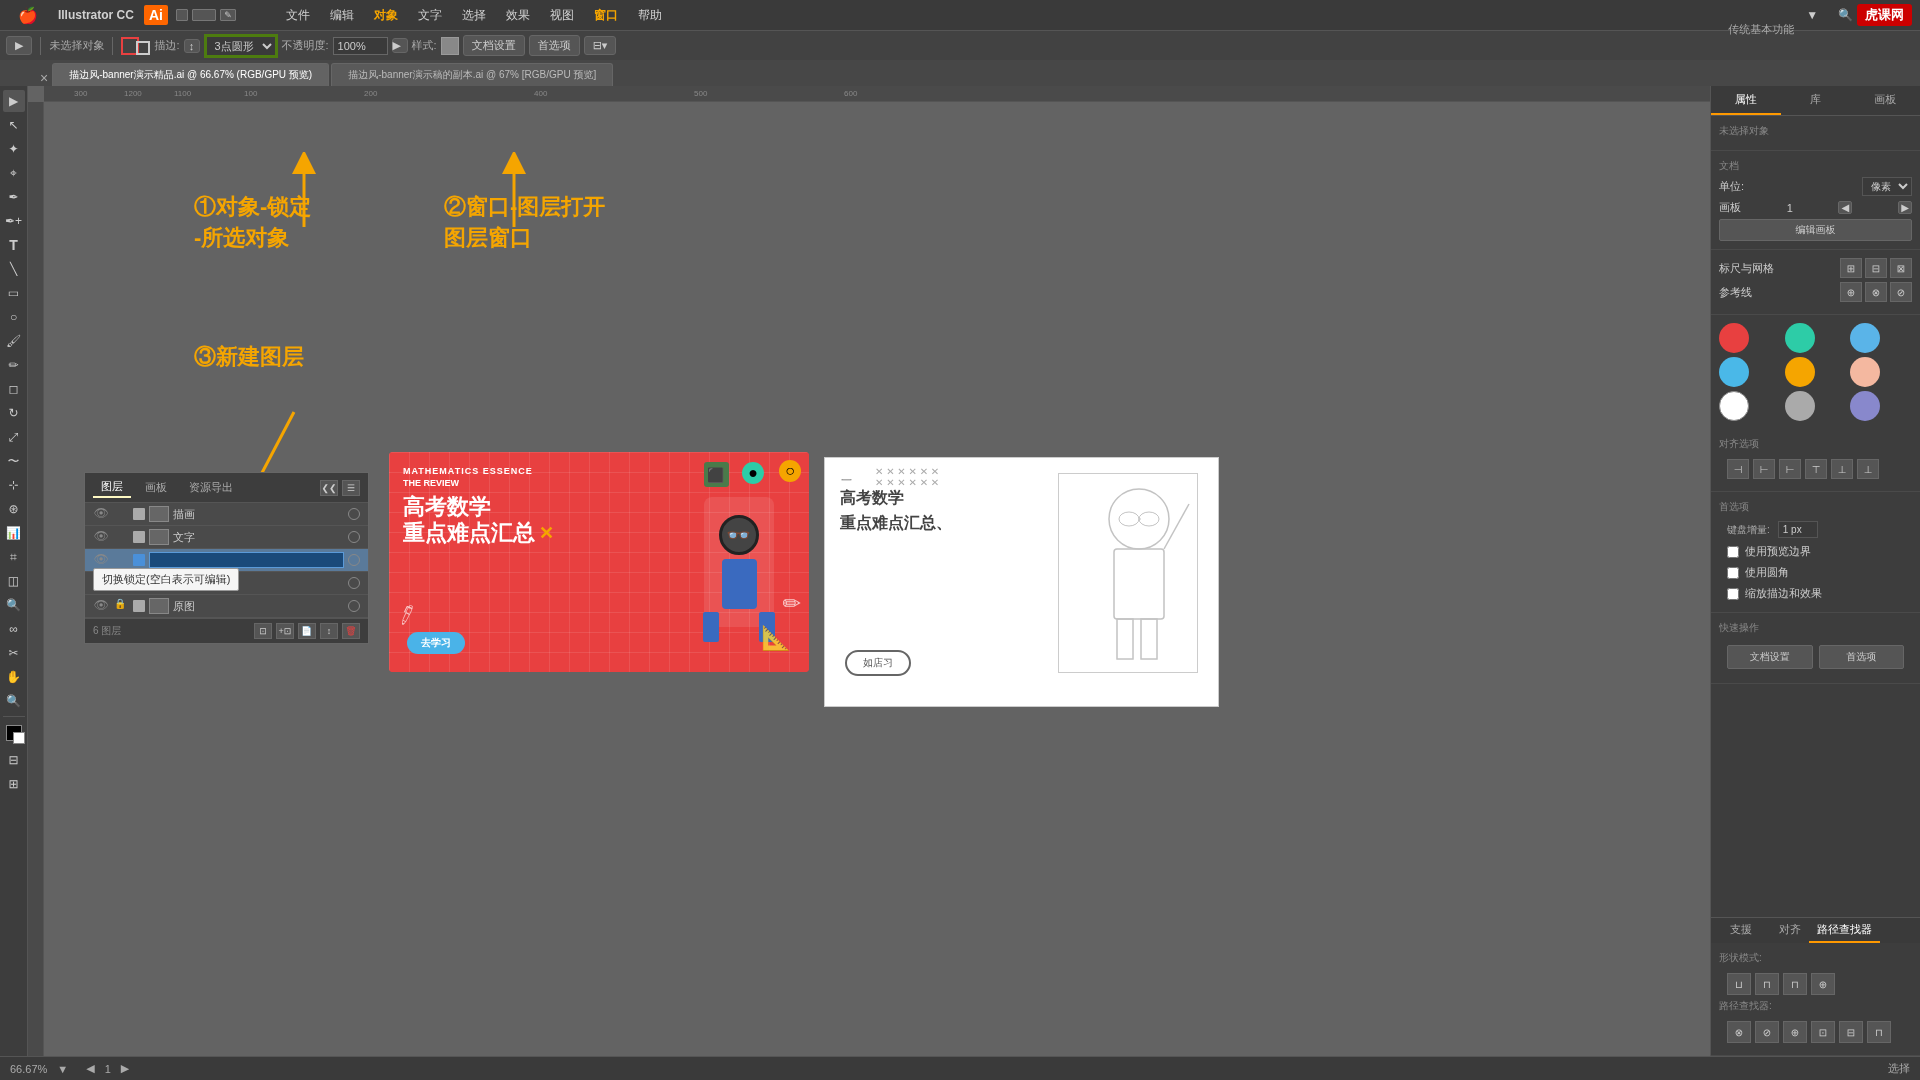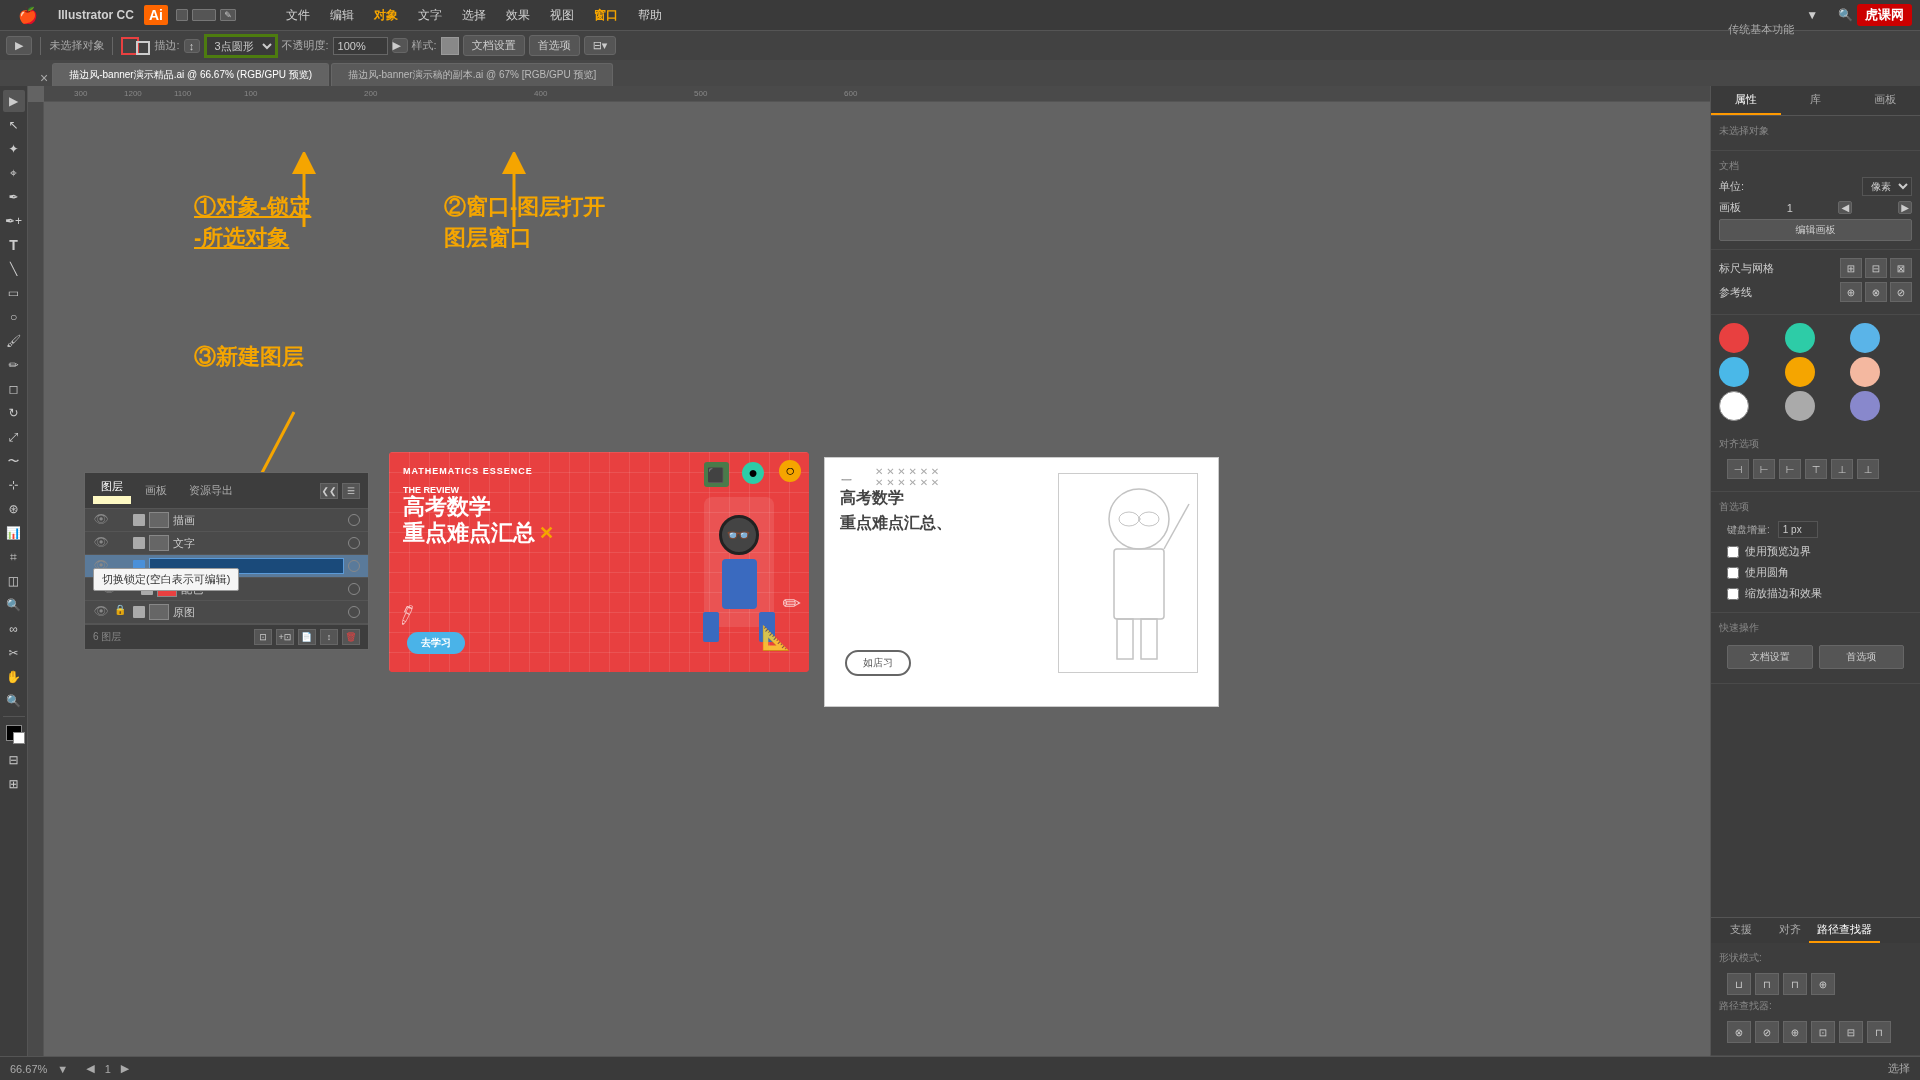--- a/index.html
+++ b/index.html
@@ -157,21 +157,21 @@
       position: absolute; left: 40px; top: 370px;
       width: 285px; background: #4a4a4a;
       border: 1px solid #666; font-size: 11px; color: #ccc;
     }
     #layers-header {
       display: flex; align-items: center;
       background: #3d3d3d; padding: 4px 8px;
       border-bottom: 1px solid #555; gap: 6px;
     }
     .layers-tab { padding: 2px 8px; cursor: pointer; color: #aaa; font-size: 11px; }
-    .layers-tab.active { color: #fff; border-bottom: 8px solid #fef9c3; }
+    .layers-tab.active { color: #fff; border-bottom: 2px solid #fef9c3; }
     .layers-controls { margin-left: auto; display: flex; gap: 4px; }
     .layers-ctrl-btn { width: 18px; height: 16px; background: #555; border: 1px solid #666; color: #ccc; font-size: 9px; cursor: pointer; }
 
     .layer-item {
       display: flex; align-items: center; padding: 3px 8px;
       border-bottom: 1px solid #555; cursor: pointer; gap: 4px;
     }
     .layer-item.active { background: #5a7a9a; }
     .layer-eye { width: 16px; height: 16px; color: #888; text-align: center; font-size: 12px; }
     .layer-lock { width: 16px; height: 16px; color: #888; text-align: center; font-size: 10px; }
@@ -227,21 +227,21 @@
       position: relative; overflow: hidden;
     }
     .banner-grid {
       position: absolute; top: 0; left: 0; right: 0; bottom: 0;
       background-image: 
         linear-gradient(rgba(255,255,255,0.1) 1px, transparent 1px),
         linear-gradient(90deg, rgba(255,255,255,0.1) 1px, transparent 1px);
       background-size: 20px 20px;
     }
     .banner-text1 { position: absolute; top: 14px; left: 14px; color: white; font-size: 9px; font-weight: bold; letter-spacing: 1px; }
-    .banner-text2 { position: absolute; top: 33px; left: 14px; color: white; font-size: 9px; font-weight: bold; }
+    .banner-text2 { position: absolute; top: 26px; left: 14px; color: white; font-size: 9px; font-weight: bold; }
     .banner-title { position: absolute; top: 42px; left: 14px; color: white; font-size: 22px; font-weight: bold; line-height: 1.2; }
     .banner-btn { position: absolute; bottom: 18px; left: 18px; background: #4ab3e8; color: white; border-radius: 12px; padding: 4px 14px; font-size: 10px; font-weight: bold; }
 
     
     .sketch-bg { width: 100%; height: 100%; background: white; position: relative; }
 
     
     .ruler-mark { position: absolute; font-size: 8px; color: #888; }
   </style>
 </head>
@@ -352,21 +352,21 @@
       <span style="position:absolute;left:320px;" class="ruler-mark">200</span>
       <span style="position:absolute;left:490px;" class="ruler-mark">400</span>
       <span style="position:absolute;left:650px;" class="ruler-mark">500</span>
       <span style="position:absolute;left:800px;" class="ruler-mark">600</span>
     </div>
 
     <div class="ruler-v"></div>
 
     <div id="canvas-content">
 
-      <div class="annotation" style="left:150px; top:90px; font-size:22px; line-height:1.4;text-decoration:underline;">
+      <div class="annotation" style="left:150px; top:90px; font-size:22px; line-height:1.4;">
         <span style="white-space:pre-line;">①对象-锁定<br>-所选对象</span>
       </div>
 
       <div class="annotation" style="left:400px; top:90px; font-size:22px; line-height:1.4;">
         <span style="white-space:pre-line;">②窗口-图层打开<br>图层窗口</span>
       </div>
 
       <div class="annotation" style="left:150px; top:240px; font-size:22px;">
         <span>③新建图层</span>
       </div>

